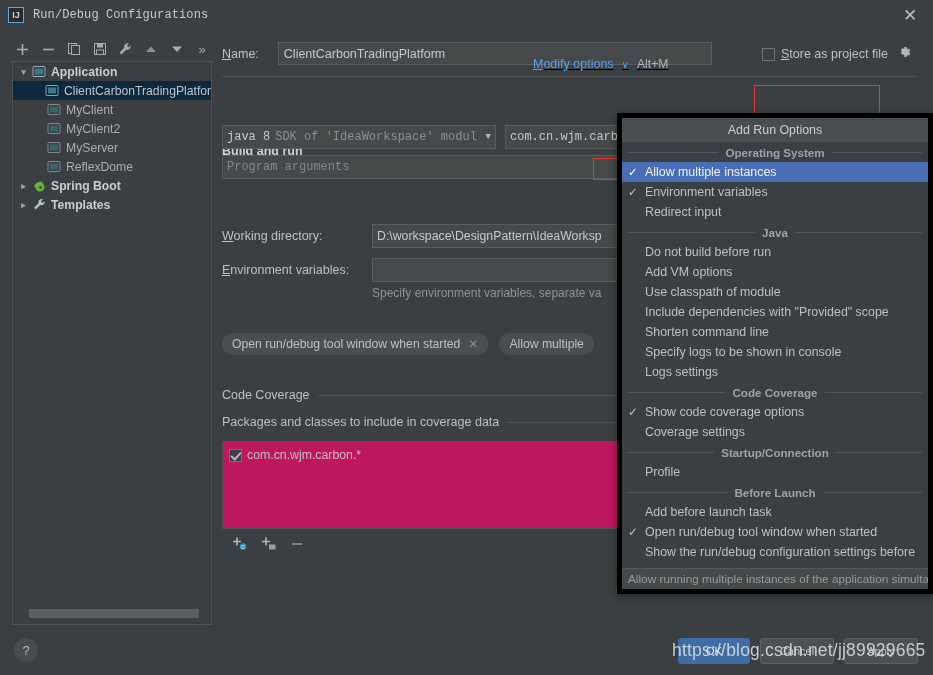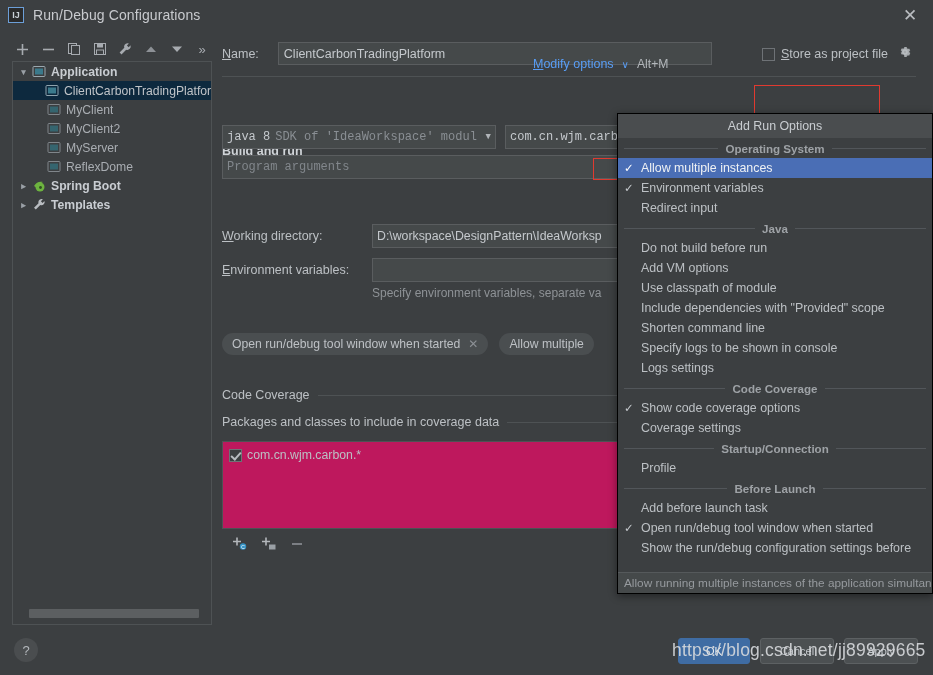--- a/index.html
+++ b/index.html
@@ -19,21 +19,21 @@
     display: flex; align-items: center;
   }
   .ij-logo {
     width: 16px; height: 16px; margin-left: 8px; margin-right: 9px;
     border: 1px solid #6c9fd8; background: #2b2b2b;
     color: #c9d0d6; font-size: 9px; font-weight: bold;
     display: flex; align-items: center; justify-content: center;
     font-family: "Liberation Sans", sans-serif;
     position: relative;
   }
-  .title-text { color: #c8cace; font-size: 14px; letter-spacing: .1px; }
+  .title-text { color: #c8cace; font-size: 12px; letter-spacing: .1px; font-family: Liberation Mono, monospace; }
   .win-close {
     position: absolute; right: 0; top: 0; width: 46px; height: 30px;
     display: flex; align-items: center; justify-content: center;
     color: #b9bcc0; font-size: 17px; font-weight: 300;
   }
 
   
   .left-toolbar {
     position: absolute; left: 10px; top: 36px; width: 205px; height: 26px;
     display: flex; align-items: center; gap: 0px;
@@ -137,33 +137,33 @@
     display: flex; align-items: center; gap: 5px; padding: 6px 0 0 6px;
     color: #bcc0c4; font-size: 12.3px;
   }
   .cov-toolbar {
     position: absolute; display: flex; align-items: center; gap: 12px;
   }
 
   
   .modify-wrap {
     position: absolute; left: 533px; top: 57px;
-    display: flex; align-items: baseline; gap: 8px;
+    display: flex; align-items: baseline; gap: 8px; text-decoration: underline;
   }
   .modify-link { color: #589df6; font-size: 12.5px; }
   .modify-link u { text-decoration: underline; }
   .modify-caret { color: #589df6; font-size: 10px; }
   .modify-shortcut { color: #b2b6ba; font-size: 12.2px; }
   .redbox {
     position: absolute; border: 1.6px solid #e03a30; pointer-events: none;
   }
 
   .menu {
     position: absolute; left: 617px; top: 113px; width: 316px; height: 481px;
-    background: #3c3f41; border: 1px solid #000000;
+    background: #3c3f41; border: 5px solid #000000;
     box-shadow: 0 2px 8px rgba(0,0,0,.45);
     overflow: hidden;
   }
   .menu-header {
     height: 24px; background: #4a4d4f; display: flex; align-items: center;
     justify-content: center; color: #c9cdd1; font-size: 12.4px;
   }
   .menu-sep {
     height: 20px; display: flex; align-items: center; gap: 7px; padding: 0 6px;
   }

